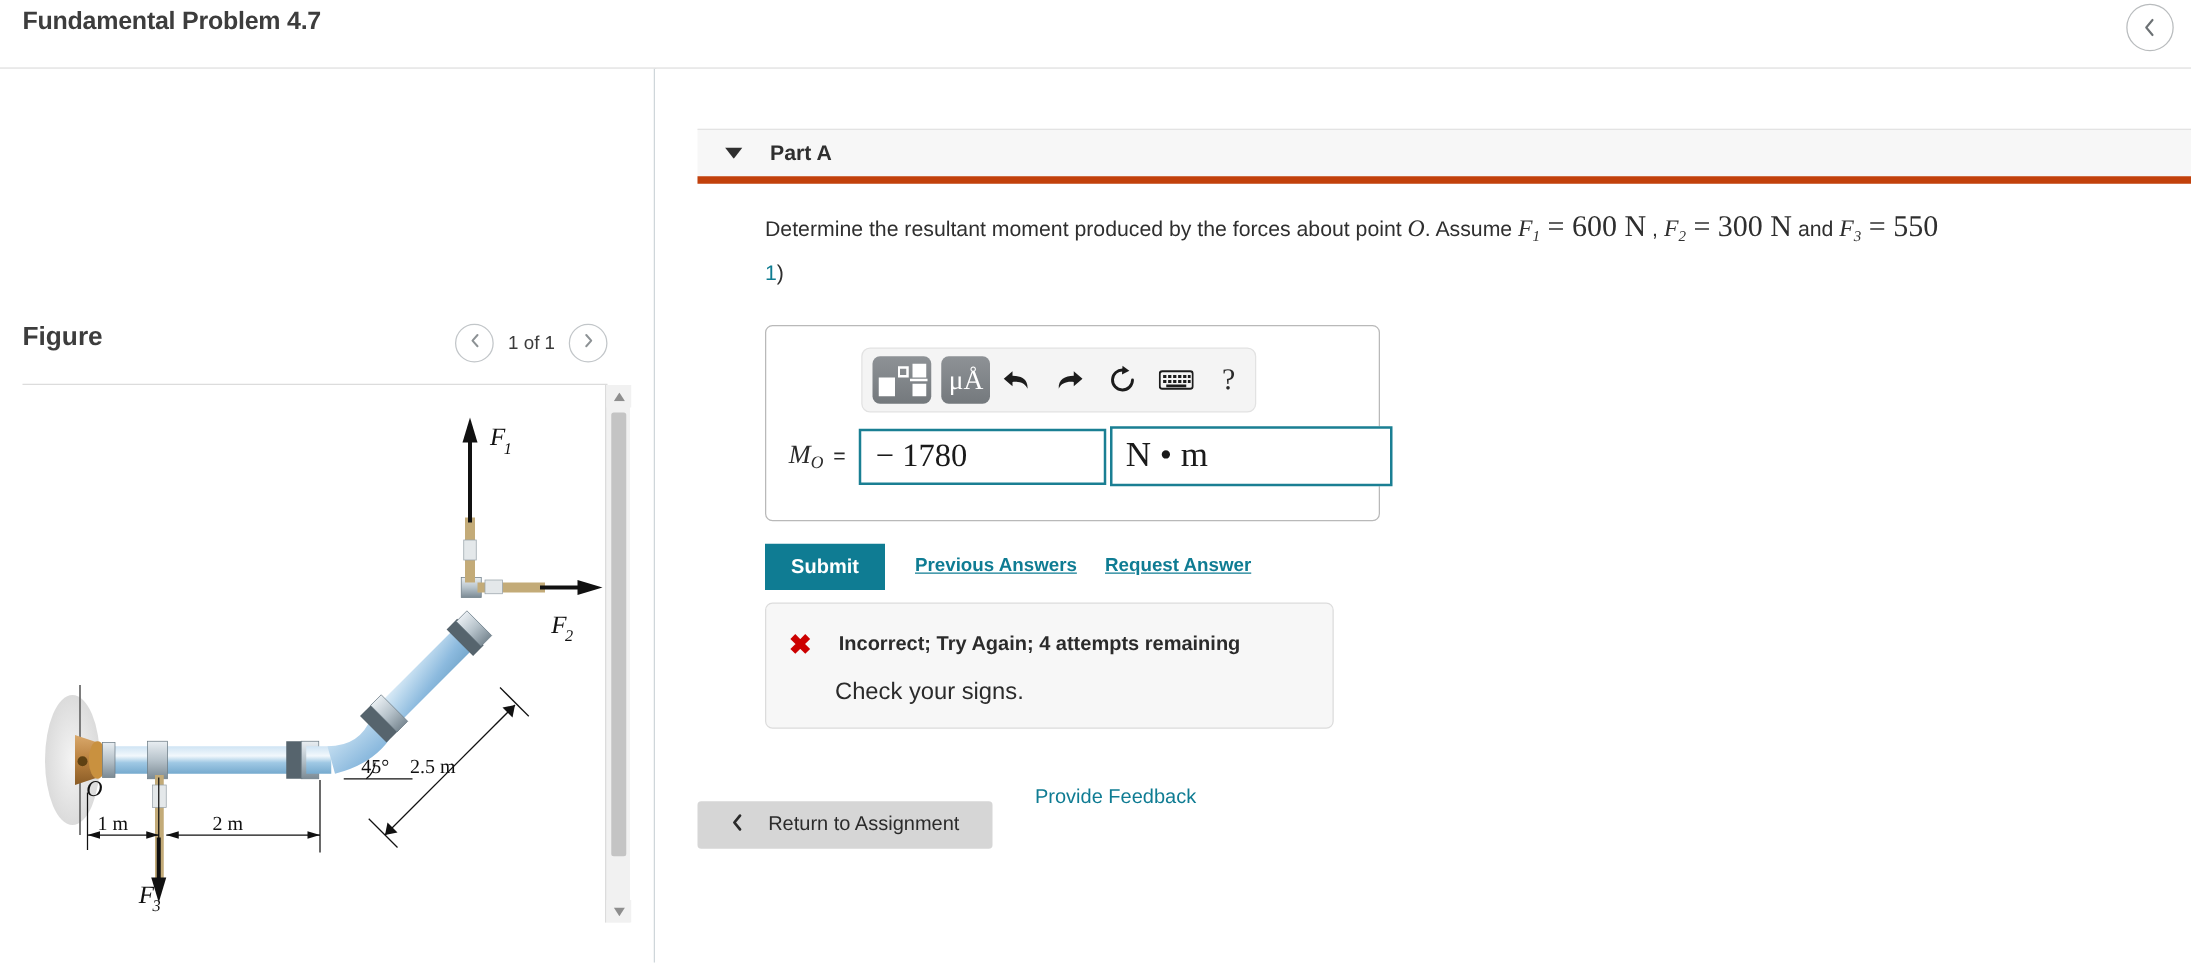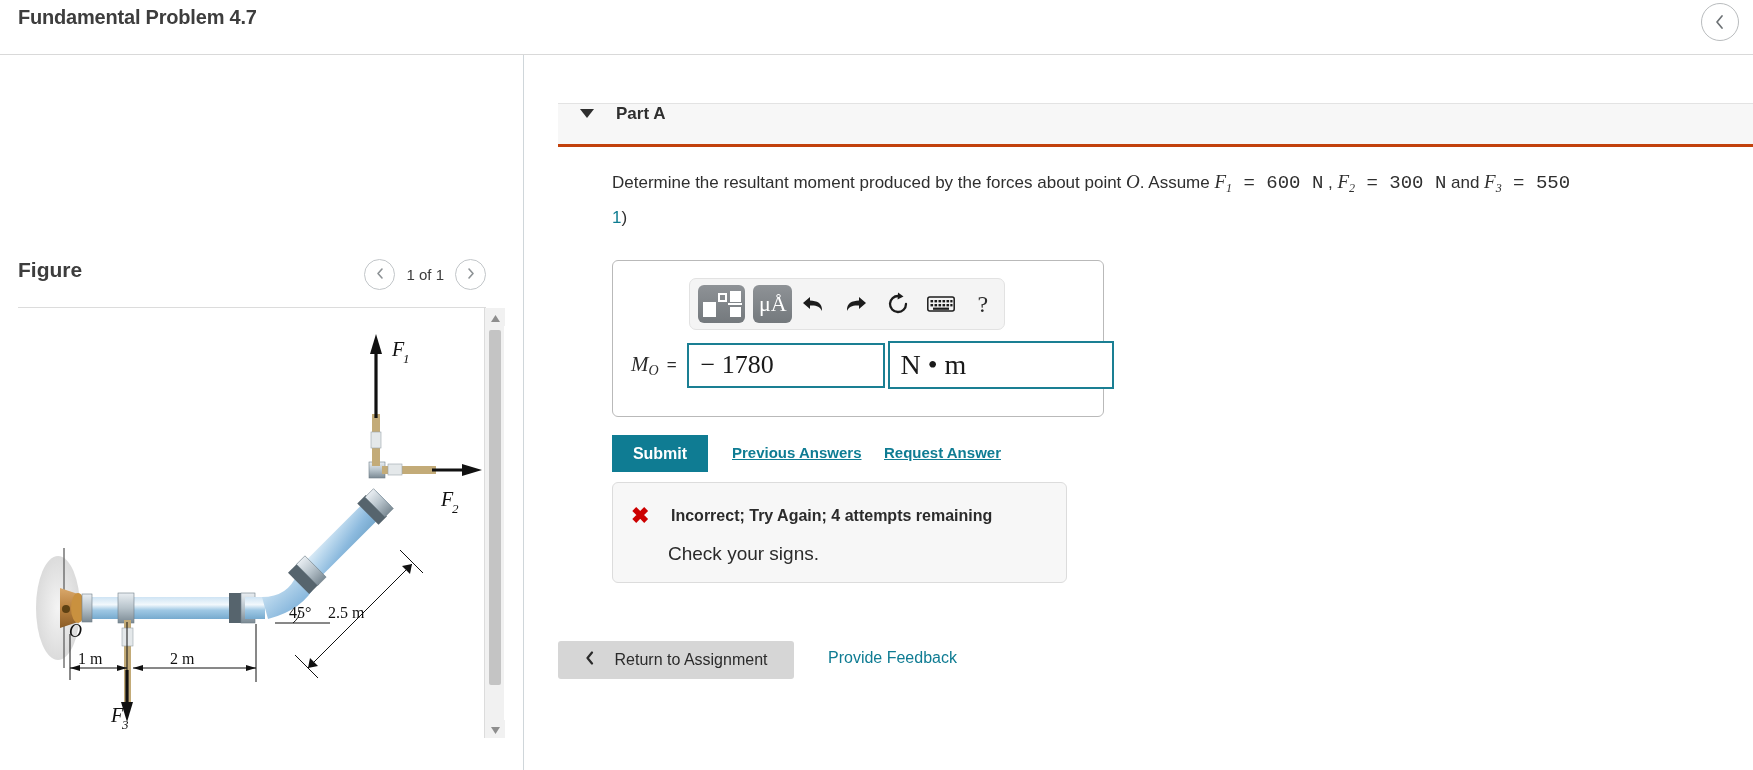--- a/index.html
+++ b/index.html
@@ -88,35 +88,35 @@
   }
 
   
   .right-panel {
     position: absolute; left: 525px; top: 55px;
     width: 1228px; height: 715px; background: #fff;
   }
   .part-bar {
     position: absolute; left: 33px; top: 48px;
     width: 1195px; height: 44px;
-    background: #f7f7f7; border-top: 1px solid #e3e3e3; border-bottom: 3px solid #c2410c;
-    display: flex; 
+    background: #f7f7f7; border-top: 1px solid #e3e3e3; border-bottom: 6px solid #c2410c;
+    display: flex; align-items: center;
   }
   .part-caret {
     margin-left: 22px; margin-right: 22px; cursor: pointer;
   }
   .part-label { font-size: 17px; font-weight: bold; color: #2f2f2f; }
 
   .qtext {
     position: absolute; left: 87px; top: 112px;
     width: 1150px;
     font-size: 17px; color: #2f2f2f; line-height: 30px;
   }
   .mathv { font-family: "Liberation Serif", serif; font-style: italic; font-size: 19px; }
-  .mathu { font-family: Liberation Mono, monospace; font-style: normal; font-size: 19px; }
+  .mathu { font-family: Liberation Serif, serif; font-style: normal; font-size: 24px; }
   .sub { font-size: 12px; vertical-align: -4px; font-style: italic;
          font-family: "Liberation Serif", serif; }
   .linknum { color: #0e7c91; }
 
   .express {
     position: absolute; left: 87px; top: 172px;
     font-size: 16px; font-weight: bold; color: #2f2f2f;
   }
 
   
@@ -218,21 +218,21 @@
 
   
   .ret-btn {
     position: absolute; left: 33px; top: 586px;
     width: 236px; height: 38px; background: #d6d6d6;
     border: none; border-radius: 3px; cursor: pointer;
     display:flex; align-items:center; justify-content:center; gap:20px;
     font-size: 16px; color: #2b2b2b;
   }
   .feedback-link {
-    position: absolute; left: 303px; top: 594px;
+    position: absolute; left: 303px; top: 574px;
     font-size: 16px; color: #0f7c93; cursor: pointer;
   }
 </style>
 </head>
 <body>
 
 <div class="app-header">
   <div class="app-title">Fundamental Problem 4.7</div>
   <div class="collapse-btn">
     <span>

